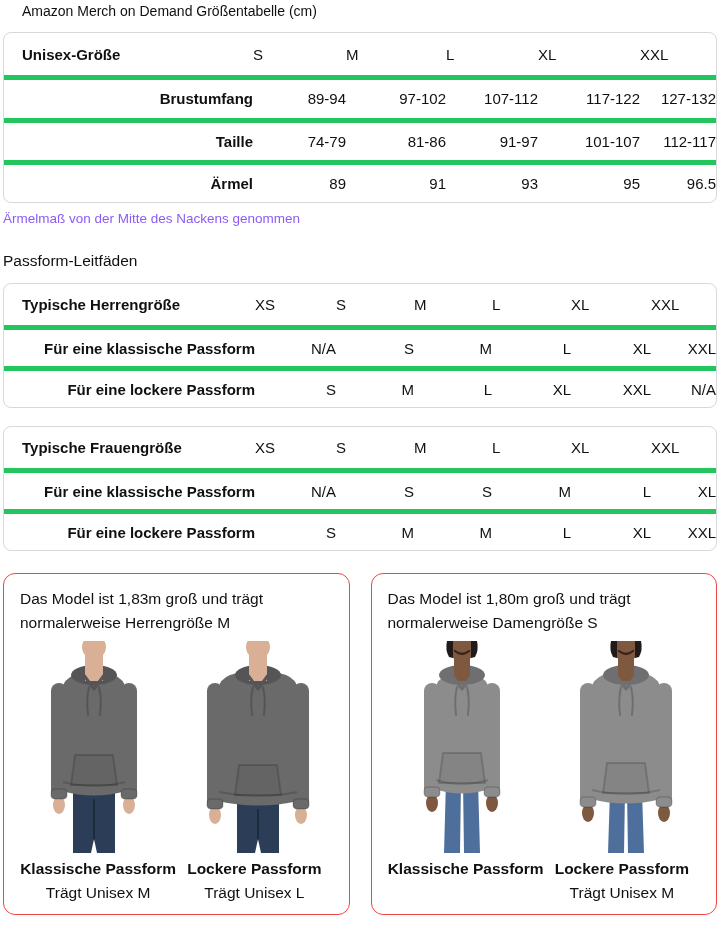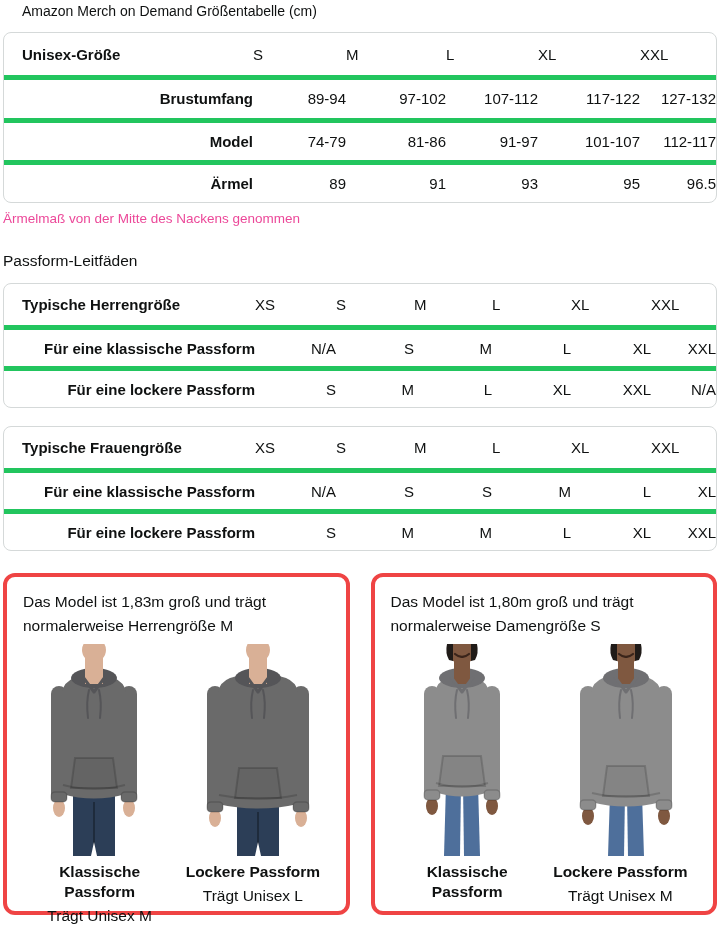--- a/index.html
+++ b/index.html
@@ -14,29 +14,29 @@
   .page-title { font-size: 14px; font-weight: 400; line-height: 18px; padding-left: 0; margin-left: 19px; }
 
   .tbl { border: 1px solid #d5d9d9; border-radius: 8px; margin-top: 12px; overflow: hidden; background: #fff; }
   .row { display: grid; align-items: center; }
   .row + .row { border-top: 5px solid #22c55e; text-align: right; }
   .tbl-1 .row { grid-template-columns: 249px 93px 100px 92px 102px auto; height: 42.3px; }
   .tbl-6 .row { grid-template-columns: 251px 81px 78px 78px 79px 80px auto; height: 41px; }
   .lbl { padding-left: 18px; font-weight: 700; font-size: 15px; }
   .val { font-size: 15px; font-weight: 400; }
 
-  .note { margin-top: 8px; font-size: 13.5px; line-height: 16px; color: #ec4899; }
+  .note { margin-top: 8px; font-size: 13.5px; line-height: 16px; color: #8b5cf6; }
   .sub-heading { margin-top: 25px; font-size: 15.5px; font-weight: 400; line-height: 18px; }
   .tbl-mens { margin-top: 13px; }
   .tbl-womens { margin-top: 18px; }
 
   .cards { display: flex; gap: 21px; margin-top: 22px; }
   .card {
     flex: 1; height: 342px;
-    border: 4px solid #ef4444; border-radius: 12px;
+    border: 1px solid #ef4444; border-radius: 12px;
     padding: 13px 16px 0 16px; background: #fff;
   }
   .desc { font-size: 15.5px; line-height: 24px; font-weight: 400; }
   .figs { display: flex; justify-content: center; gap: 30px; margin-top: 6px; }
   .fig { width: 134px; height: 212px; }
   .fig svg { display: block; }
   .caps { display: flex; margin-top: 6px; }
   .cap { flex: 1; text-align: center; }
   .fit-label { font-size: 15.5px; font-weight: 700; line-height: 20px; }
   .size-label { font-size: 15.5px; font-weight: 400; line-height: 20px; margin-top: 4px; }
@@ -59,21 +59,21 @@
     </div>
     <div class="row">
       <div class="lbl">Brustumfang</div>
       <div class="val">89-94</div>
       <div class="val">97-102</div>
       <div class="val">107-112</div>
       <div class="val">117-122</div>
       <div class="val">127-132</div>
     </div>
     <div class="row">
-      <div class="lbl">Model</div>
+      <div class="lbl">Taille</div>
       <div class="val">74-79</div>
       <div class="val">81-86</div>
       <div class="val">91-97</div>
       <div class="val">101-107</div>
       <div class="val">112-117</div>
     </div>
     <div class="row">
       <div class="lbl">Ärmel</div>
       <div class="val">89</div>
       <div class="val">91</div>

